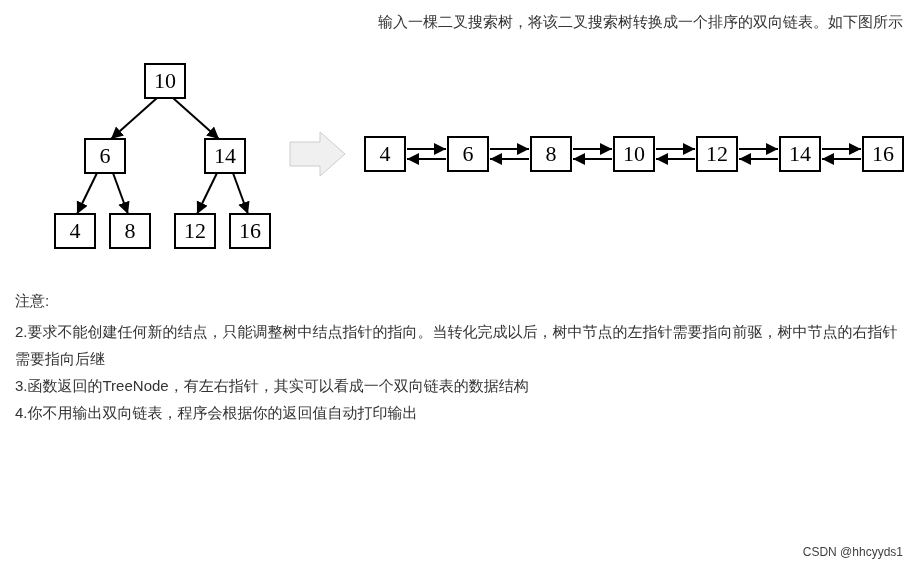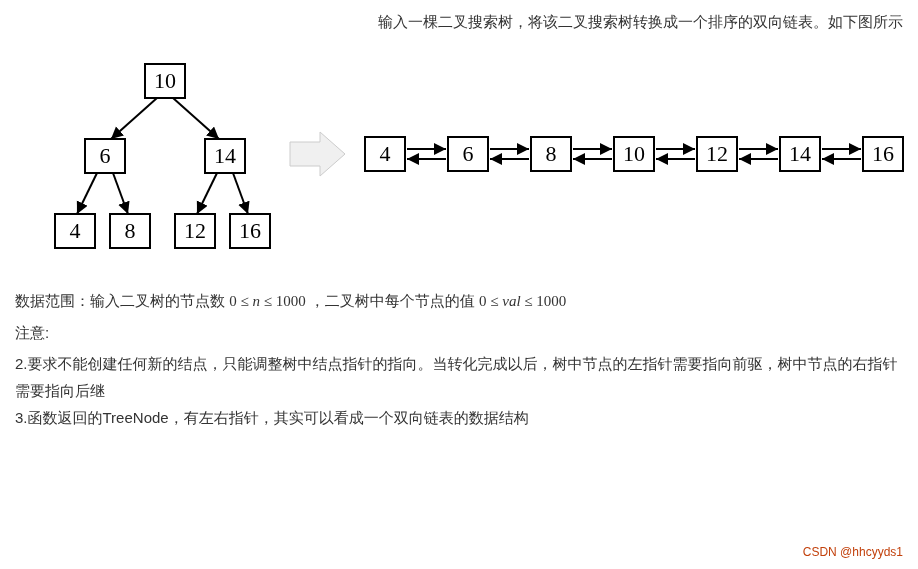--- a/index.html
+++ b/index.html
@@ -41,21 +41,21 @@
       line-height: 1.8;
     }
     .notes-title {
       margin-bottom: 4px;
     }
     .watermark {
       position: absolute;
       bottom: 10px;
       right: 15px;
       font-size: 12px;
-      color: #c2410c;
+      color: #404040;
     }
     
     svg .node-box {
       fill: #fff;
       stroke: #000;
       stroke-width: 2;
     }
     svg .node-text {
       font-family: "Georgia", serif;
       font-size: 22px;
@@ -183,27 +183,22 @@
       </g>
       <g>
         <line x1="777" y1="95" x2="816" y2="95" class="dbl-arrow" marker-end="url(#ah)"></line>
         <line x1="816" y1="105" x2="777" y2="105" class="dbl-arrow" marker-end="url(#ah)"></line>
       </g>
     </g>
   </svg>
 </div>
 
 <div class="data-range">
-  <div>
-    <span>数据范围：输入二叉树的节点数 </span>
-    <span class="math"><span class="nonital">0 ≤ </span>n<span class="nonital"> ≤ 1000</span></span>
-    <span>，二叉树中每个节点的值 </span>
-    <span class="math"><span class="nonital">0 ≤ </span>val<span class="nonital"> ≤ 1000</span></span>
-  </div>
 </div>
 
 <div class="notes">
   <div class="notes-title">注意:</div>
   <div>2.要求不能创建任何新的结点，只能调整树中结点指针的指向。当转化完成以后，树中节点的左指针需要指向前驱，树中节点的右指针需要指向后继</div>
   <div>3.函数返回的TreeNode，有左右指针，其实可以看成一个双向链表的数据结构</div>
+  <div>4.你不用输出双向链表，程序会根据你的返回值自动打印输出</div>
 </div>
 
 <div class="watermark">CSDN @hhcyyds1</div>
 
 </body></html>

